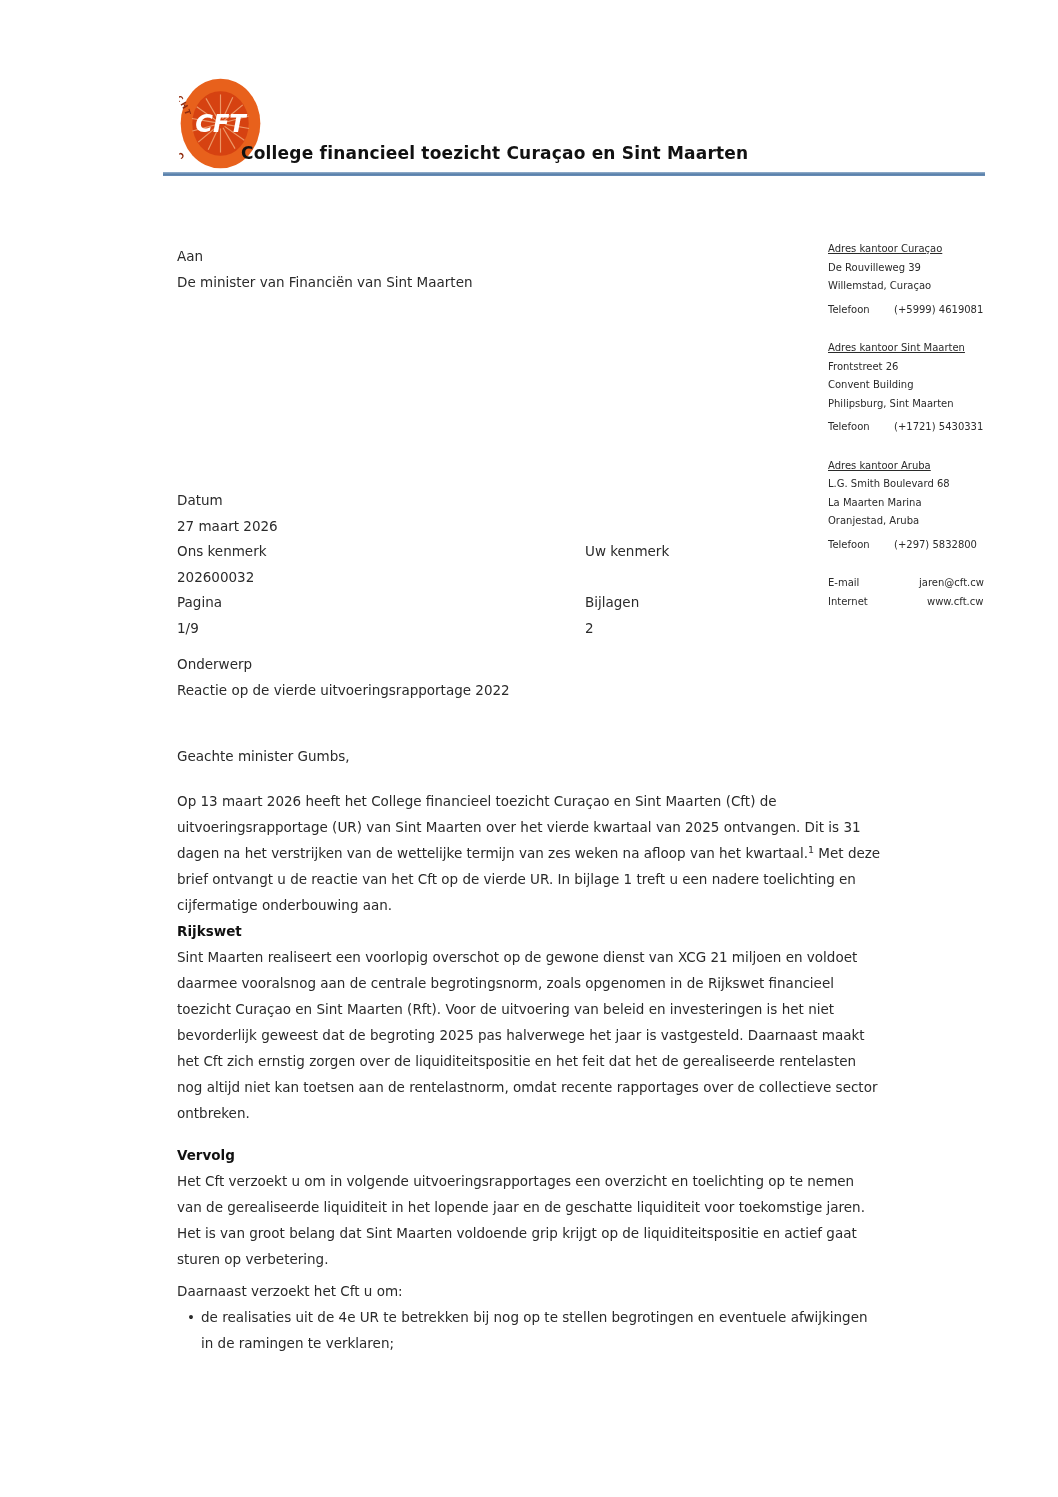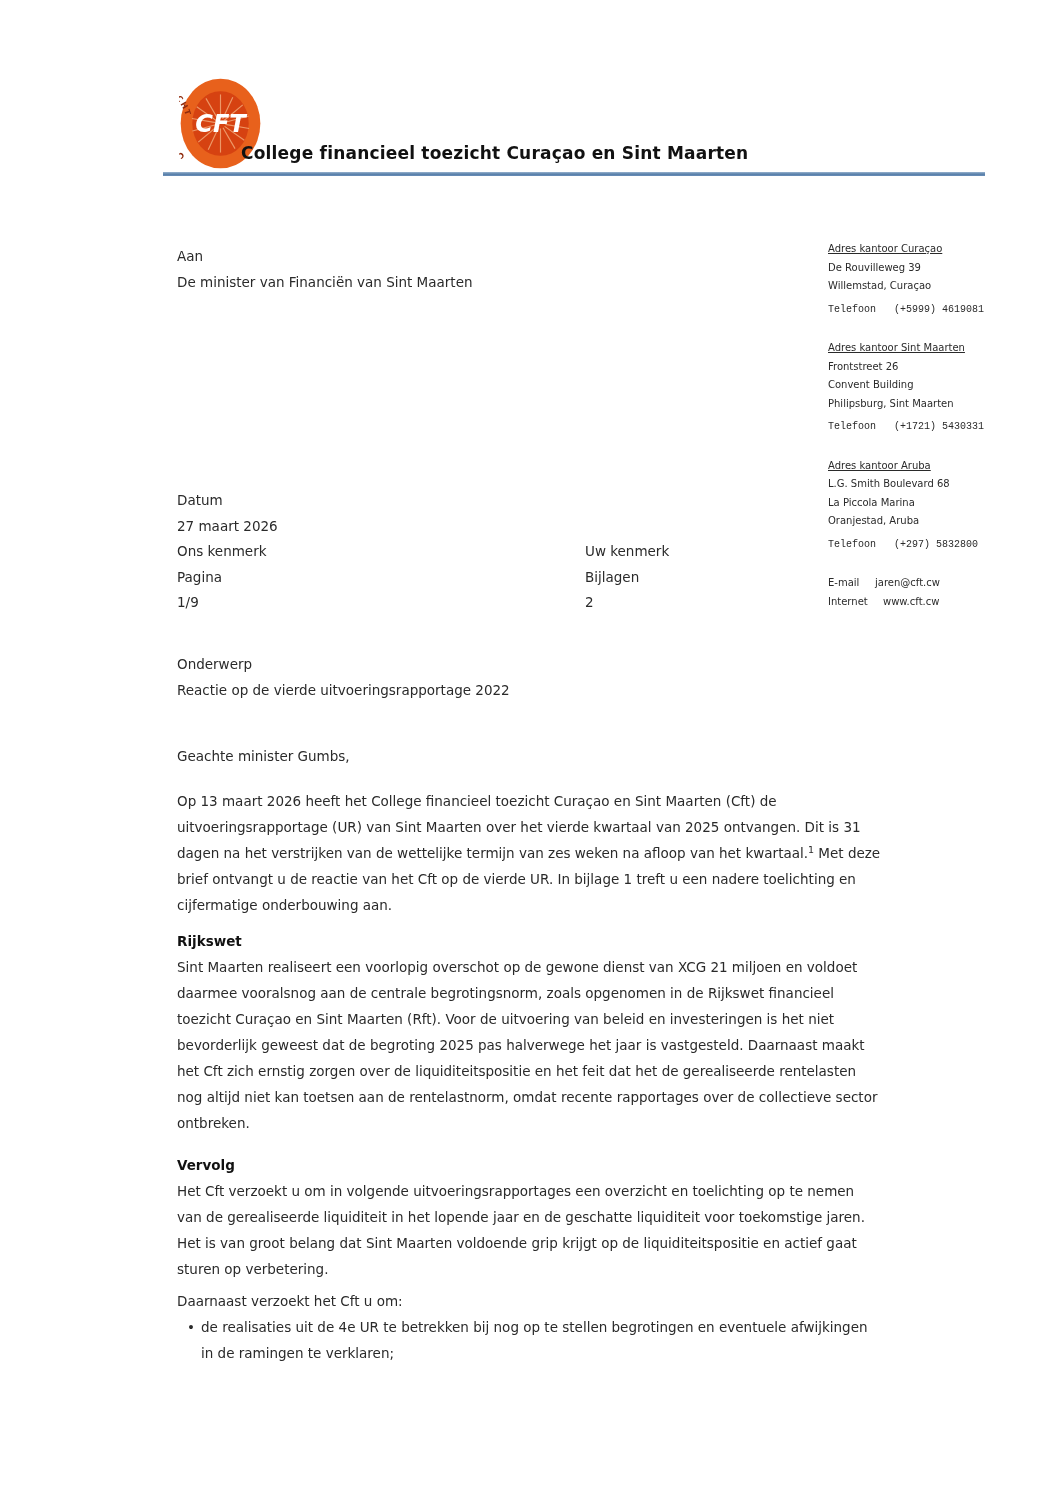--- a/index.html
+++ b/index.html
@@ -51,24 +51,24 @@
   .sidebar {
     position: absolute;
     left: 828px; top: 240px;
     width: 190px;
     font-size: 10px;
     line-height: 18.5px;
     color: #2a2a2a;
   }
   .office { margin-bottom: 20px; }
   .office-title { text-decoration: underline; }
-  .contact-row { display: flex; margin-top: 5px; font-family: Liberation Mono, monospace; }
+  .contact-row { display: flex; margin-top: 5px; }
   .contact-row .lbl { width: 66px; flex: 0 0 66px; }
   .email-block { margin-top: 12px; }
-  .email-row { display: flex; }
+  .email-row { display: flex; gap: 44px; }
   .email-row .lbl { flex: 0 0 47px; }
   .email-row .lbl2 { flex: 0 0 55px; }
 
   
   .meta {
     position: absolute;
     left: 177px; top: 488px;
     width: 640px;
     font-size: 13.5px;
     line-height: 25.5px;
@@ -90,21 +90,21 @@
   
   .letter-body {
     position: absolute;
     left: 177px; top: 743px;
     width: 706px;
     font-size: 13.5px;
     line-height: 26px;
     color: #2a2a2a;
   }
   .salutation { margin-bottom: 19px; }
-  .para-intro { margin-bottom: 10px; }
+  .para-intro { margin-bottom: 0; }
   .para-oordeel { margin-bottom: 16px; }
   .para-vervolg { margin-bottom: 6px; }
   .body-heading { font-weight: bold; color: #111; }
   sup.fn { font-size: 9.5px; vertical-align: super; line-height: 0; }
   ul.bullets { list-style: none; }
   ul.bullets li { display: flex; }
   ul.bullets .marker {
     flex: 0 0 24px;
     padding-left: 10px;
     font-size: 13.5px;
@@ -175,21 +175,21 @@
       <div>Convent Building</div>
       <div>Philipsburg, Sint Maarten</div>
       <div class="contact-row">
         <span class="lbl">Telefoon</span>
         <span>(+1721) 5430331</span>
       </div>
     </div>
     <div class="office">
       <div class="office-title">Adres kantoor Aruba</div>
       <div>L.G. Smith Boulevard 68</div>
-      <div>La Piccola Marina</div>
+      <div>La Maarten Marina</div>
       <div>Oranjestad, Aruba</div>
       <div class="contact-row">
         <span class="lbl">Telefoon</span>
         <span>(+297) 5832800</span>
       </div>
     </div>
     <div class="email-block">
       <div class="email-row">
         <span class="lbl">E-mail</span>
         <span>jaren@cft.cw</span>
@@ -206,20 +206,24 @@
       <div class="meta-col1">Datum</div>
       <div class="meta-col2"></div>
     </div>
     <div class="meta-row">
       <div class="meta-col1">27 maart 2026</div>
       <div class="meta-col2"></div>
     </div>
     <div class="meta-row">
       <div class="meta-col1">Ons kenmerk</div>
       <div class="meta-col2">Uw kenmerk</div>
+    </div>
+    <div class="meta-row">
+      <div class="meta-col1">202600032</div>
+      <div class="meta-col2"></div>
     </div>
     <div class="meta-row">
       <div class="meta-col1">Pagina</div>
       <div class="meta-col2">Bijlagen</div>
     </div>
     <div class="meta-row">
       <div class="meta-col1">1/9</div>
       <div class="meta-col2">2</div>
     </div>
   </div>

